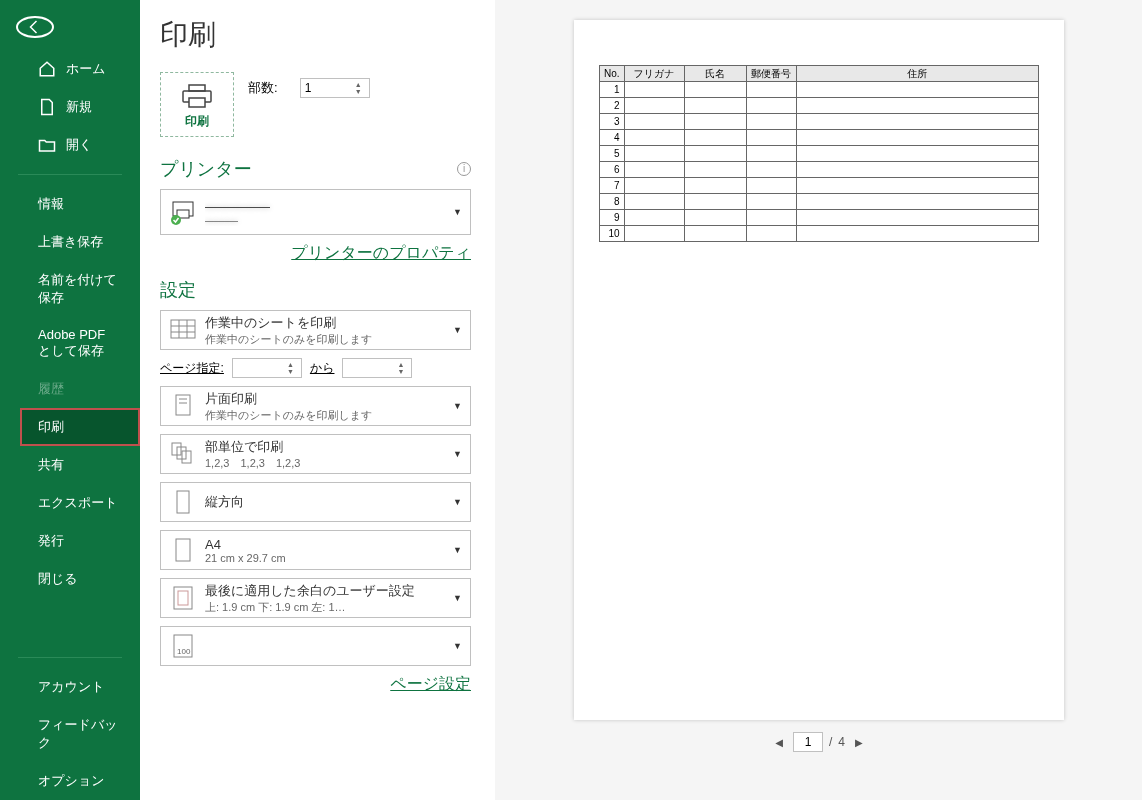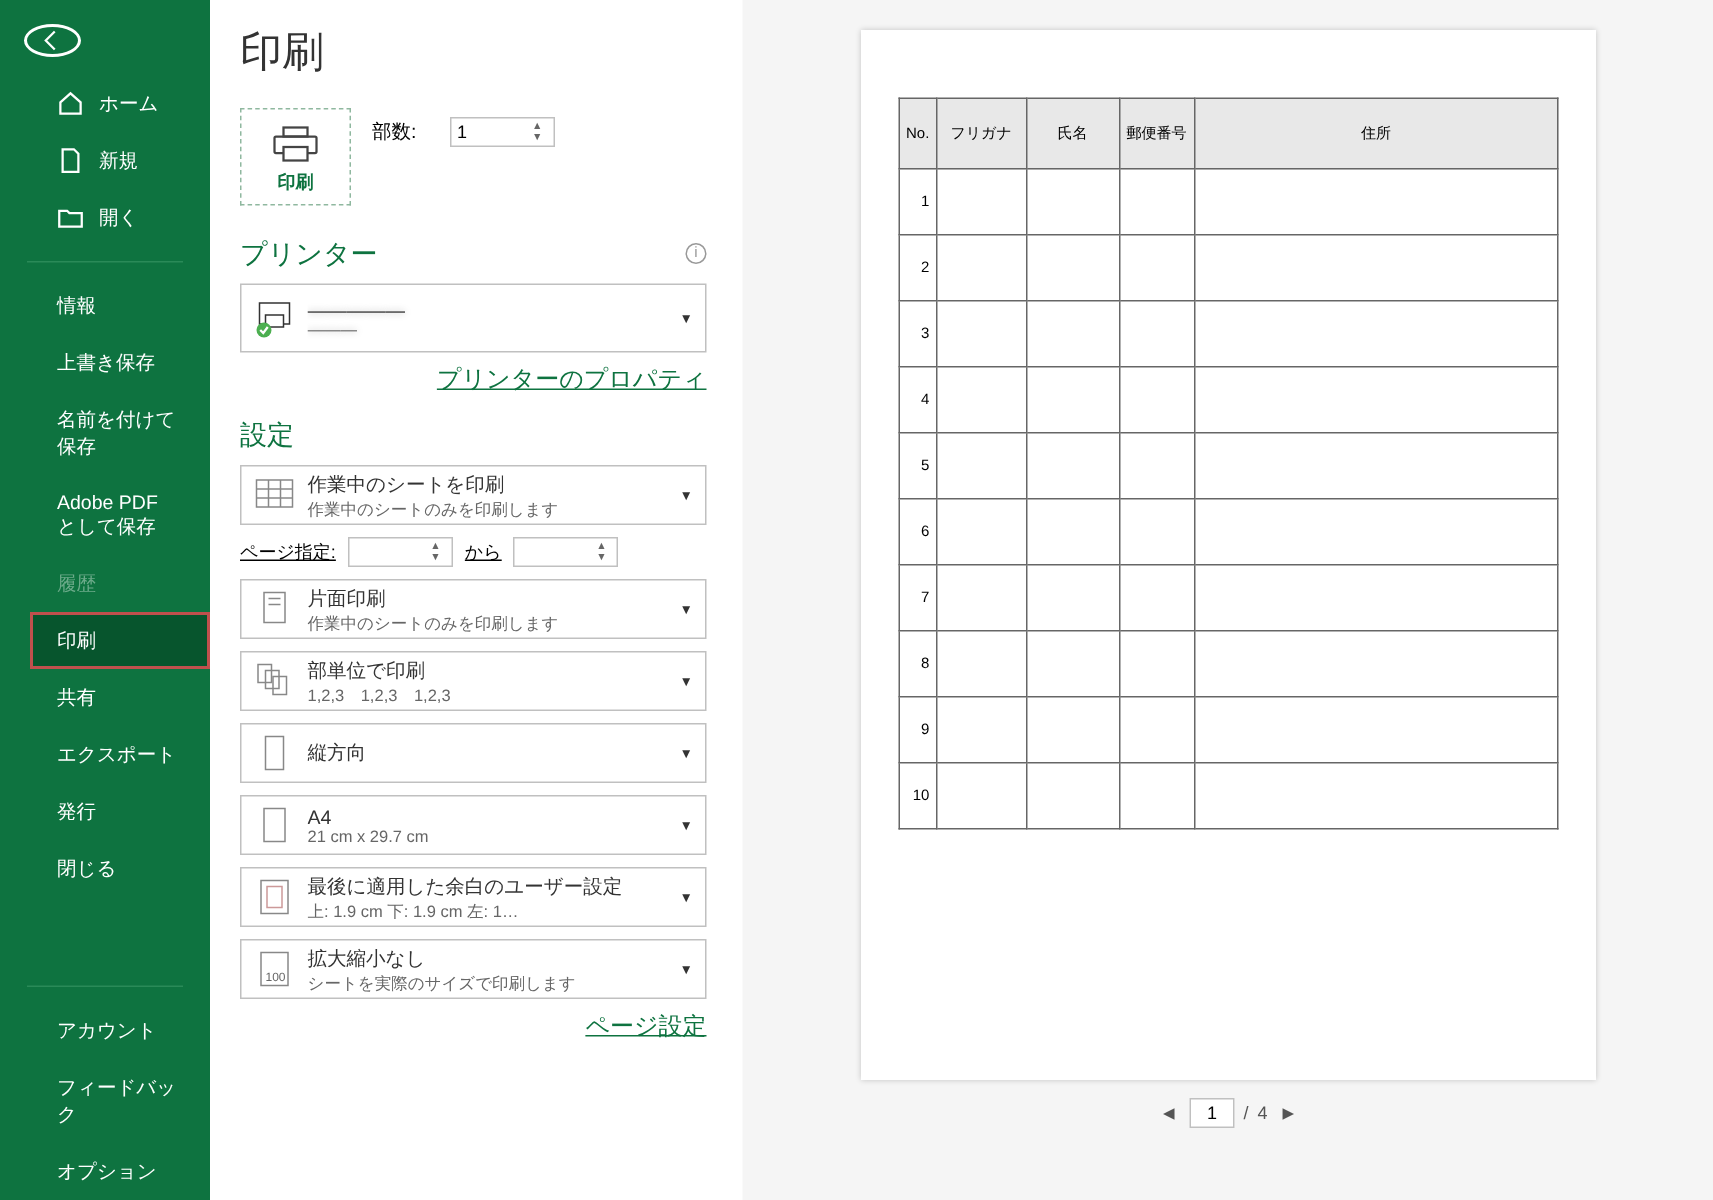--- a/index.html
+++ b/index.html
@@ -42,21 +42,21 @@
 
 .link-row { text-align: right; font-size: 16px; margin-bottom: 14px; }
 .link-row .lnk { color: #0e7340; text-decoration: underline; cursor: pointer; }
 
 .page-range { display: flex; align-items: center; gap: 8px; font-size: 12px; margin-bottom: 8px; text-decoration: underline; }
 .page-range .spinner { width: 70px; }
 
 .preview-col { flex: 1; display: flex; flex-direction: column; align-items: center; padding: 20px 0; background: #f5f5f5; border-left: 1px solid transparent; }
 .preview-page { width: 490px; height: 700px; background: #fff; box-shadow: 0 0 4px rgba(0,0,0,.2); padding: 45px 25px; }
 .preview-table { width: 100%; border-collapse: collapse; font-size: 10px; }
-.preview-table th, .preview-table td { border: 1px solid #666; height: 16px; padding: 16px 4px; text-align: center; font-weight: normal; }
+.preview-table th, .preview-table td { border: 1px solid #666; height: 16px; padding: 0 4px; text-align: center; font-weight: normal; }
 .preview-table th { background: #e8e8e8; }
 .preview-table .num { width: 24px; text-align: right; }
 .preview-table .c1 { width: 60px; }
 .preview-table .c2 { width: 62px; }
 .preview-table .c3 { width: 50px; }
 
 .pager { display: flex; align-items: center; gap: 6px; margin-top: 12px; font-size: 12px; color: #555; }
 .pager .arr { cursor: pointer; font-size: 10px; padding: 0 4px; }
 .pager input { width: 30px; height: 20px; border: 1px solid #c0c0c0; text-align: center; font-size: 12px; }
 
@@ -270,24 +270,20 @@
           <div class="t2">上: 1.9 cm 下: 1.9 cm 左: 1…</div>
         </div>
       <span class="caret">▼</span>
     </div>
 
     <div class="dd">
       <svg class="icon" viewBox="0 0 28 28" fill="none" stroke="#888">
           <rect x="5" y="3" width="18" height="22"></rect>
           <text x="8" y="22" font-size="8" stroke="none" fill="#666">100</text>
         </svg>
-      <div class="texts">
-          <div class="t1">拡大縮小なし</div>
-          <div class="t2">シートを実際のサイズで印刷します</div>
-        </div>
       <span class="caret">▼</span>
     </div>
 
     <div class="link-row"><span class="lnk">ページ設定</span></div>
   </div>
 
   <div class="preview-col">
     <div class="preview-page">
       <table class="preview-table">
         <thead>

